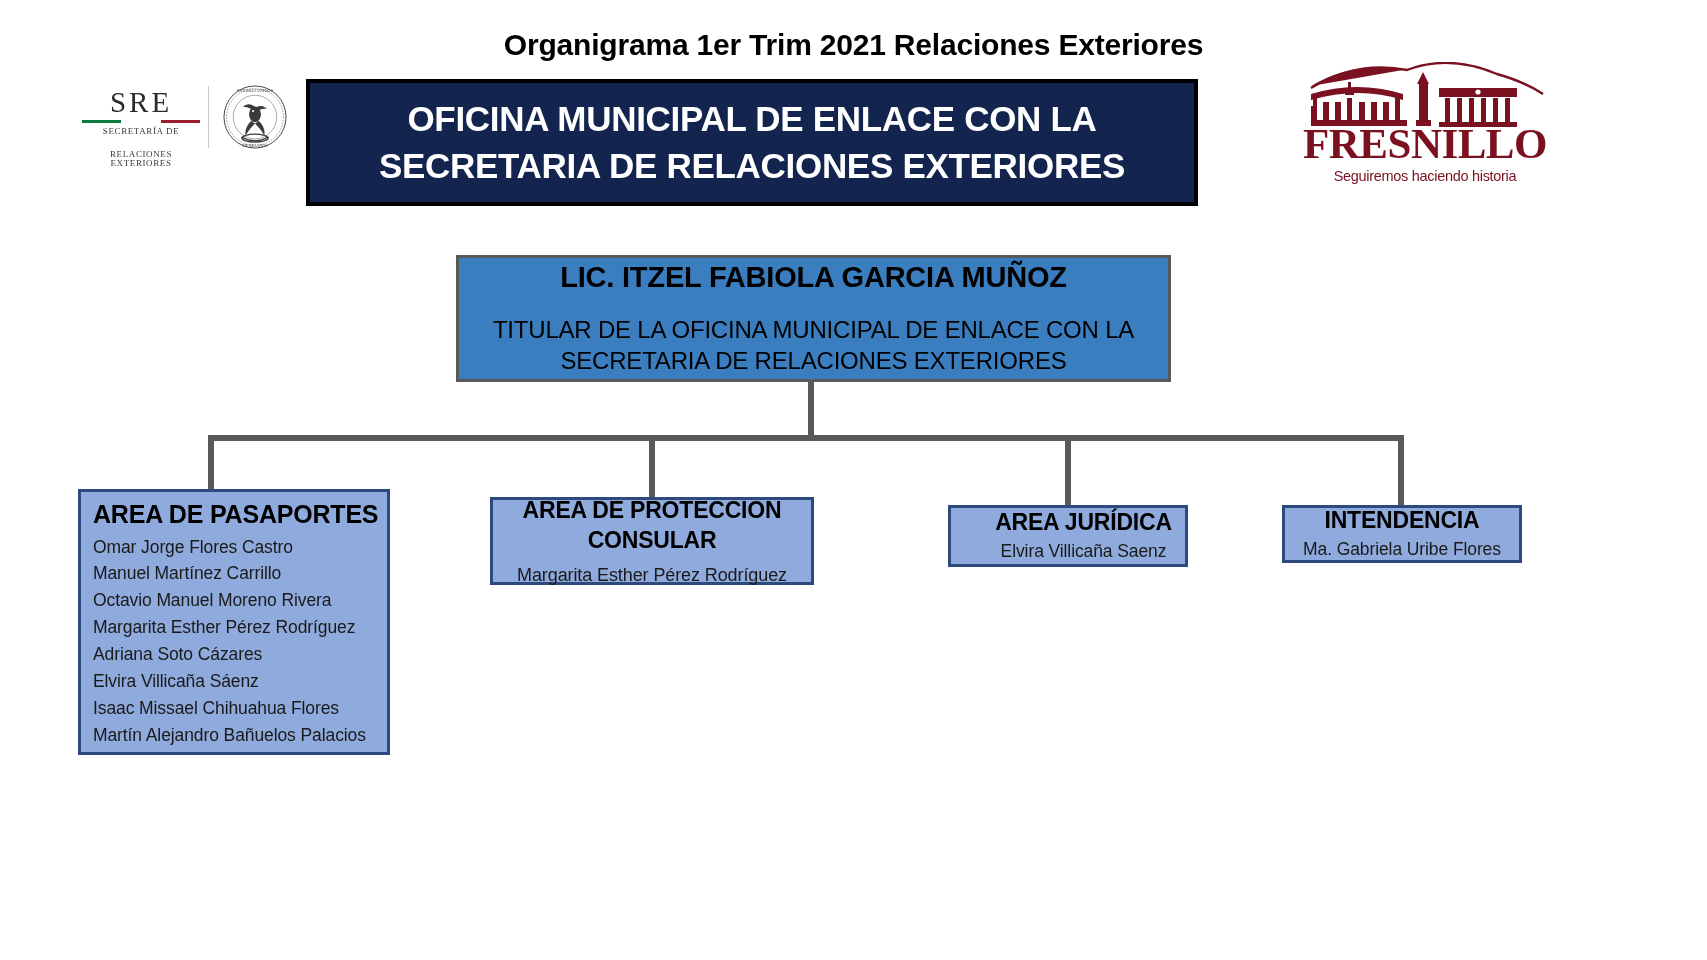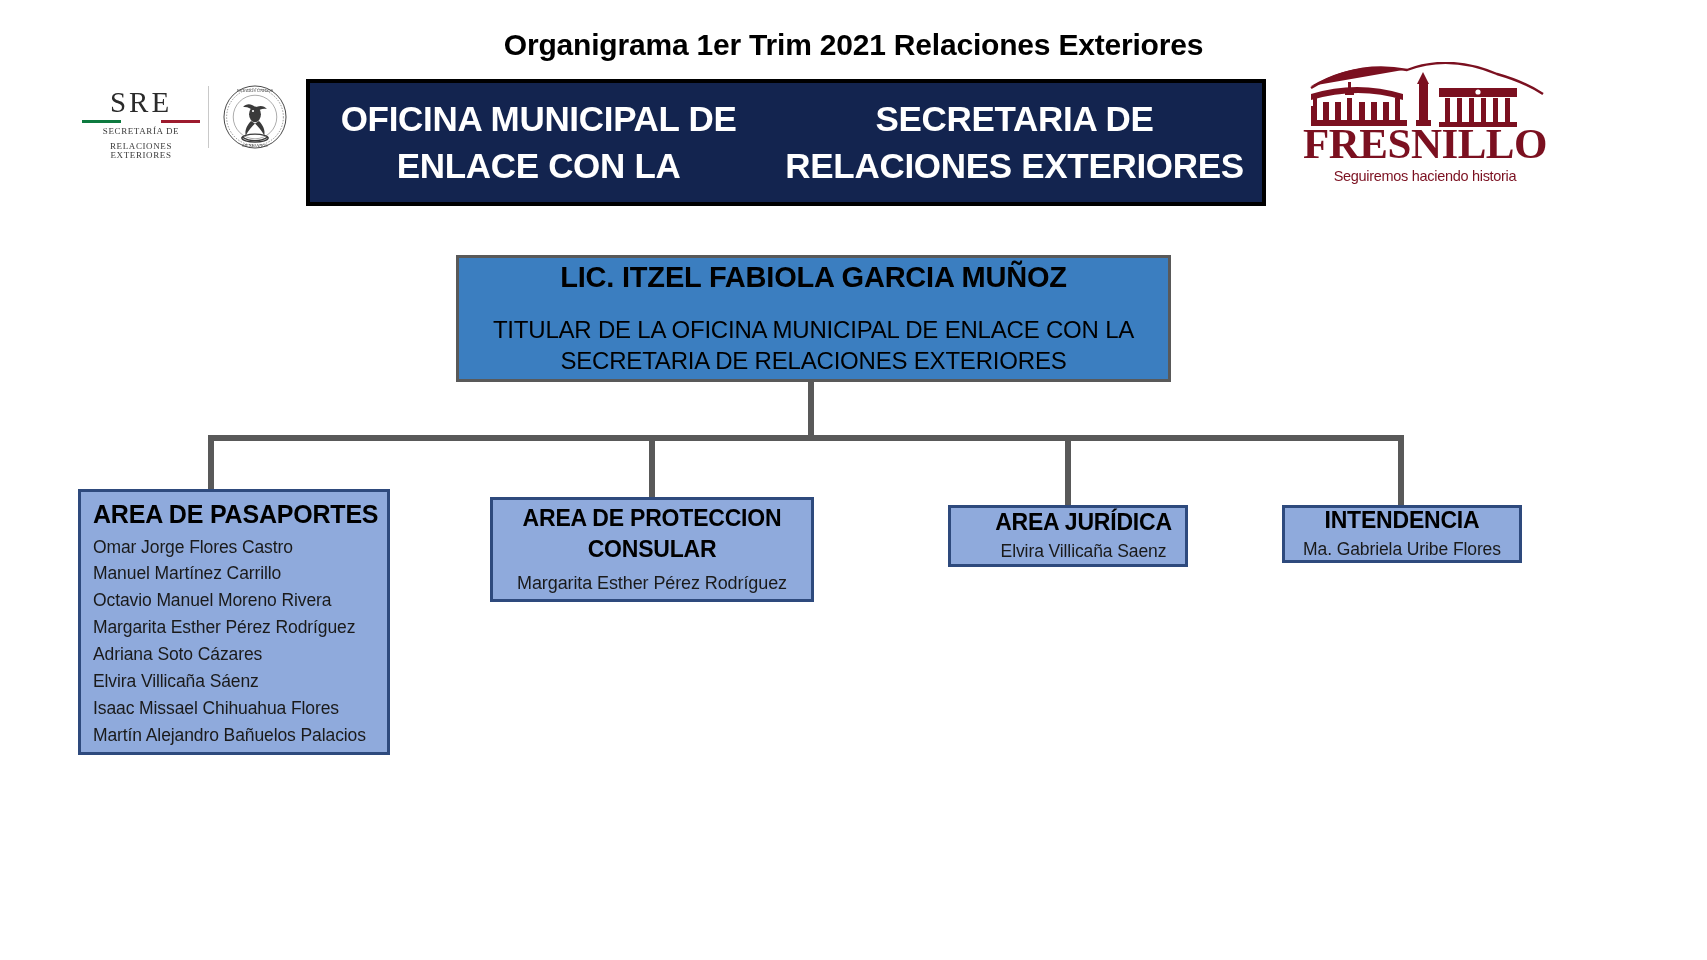--- a/index.html
+++ b/index.html
@@ -51,21 +51,21 @@
     width: 118px;
     background: linear-gradient(to right,
       #0d7a3f 0 33.3%, #ffffff 33.3% 66.6%, #9d1b2e 66.6% 100%);
   }
   .sre-sub1, .sre-sub2 {
     font-family: "Liberation Serif", serif;
     font-size: 9px;
     letter-spacing: 0.6px;
     color: #3a3a3a;
   }
-  .sre-sub1 { margin-bottom: 6px; }
+  .sre-sub1 { margin-bottom: 14px; }
 
   .sre-divider {
     position: absolute;
     left: 208px;
     top: 86px;
     width: 1px;
     height: 62px;
     background: #c9c9c9;
   }
 
@@ -117,26 +117,27 @@
     font-size: 14.5px;
     color: #7b1020;
     letter-spacing: -0.3px;
   }
 
   
   .header-banner {
     position: absolute;
     left: 306px;
     top: 79px;
-    width: 960px;
+    width: 892px;
     height: 127px;
     background: #13244f;
     border: 4px solid #000000;
     box-sizing: border-box;
     display: flex;
+    flex-direction: column;
     align-items: center;
     justify-content: center;
   }
   .header-banner .line {
     color: #ffffff;
     font-size: 35px;
     font-weight: 700;
     line-height: 1.32;
     text-align: center;
     letter-spacing: -0.3px;
@@ -216,21 +217,21 @@
   #box-pasaportes .dept-person {
     font-size: 17.5px;
     line-height: 1.54;
   }
 
   
   #box-consular {
     left: 490px;
     top: 497px;
     width: 324px;
-    height: 105px;
+    height: 88px;
     display: flex;
     flex-direction: column;
     align-items: center;
     justify-content: center;
     padding: 4px 8px;
   }
   #box-consular .dept-title {
     font-size: 23px;
     line-height: 1.32;
     text-align: center;

